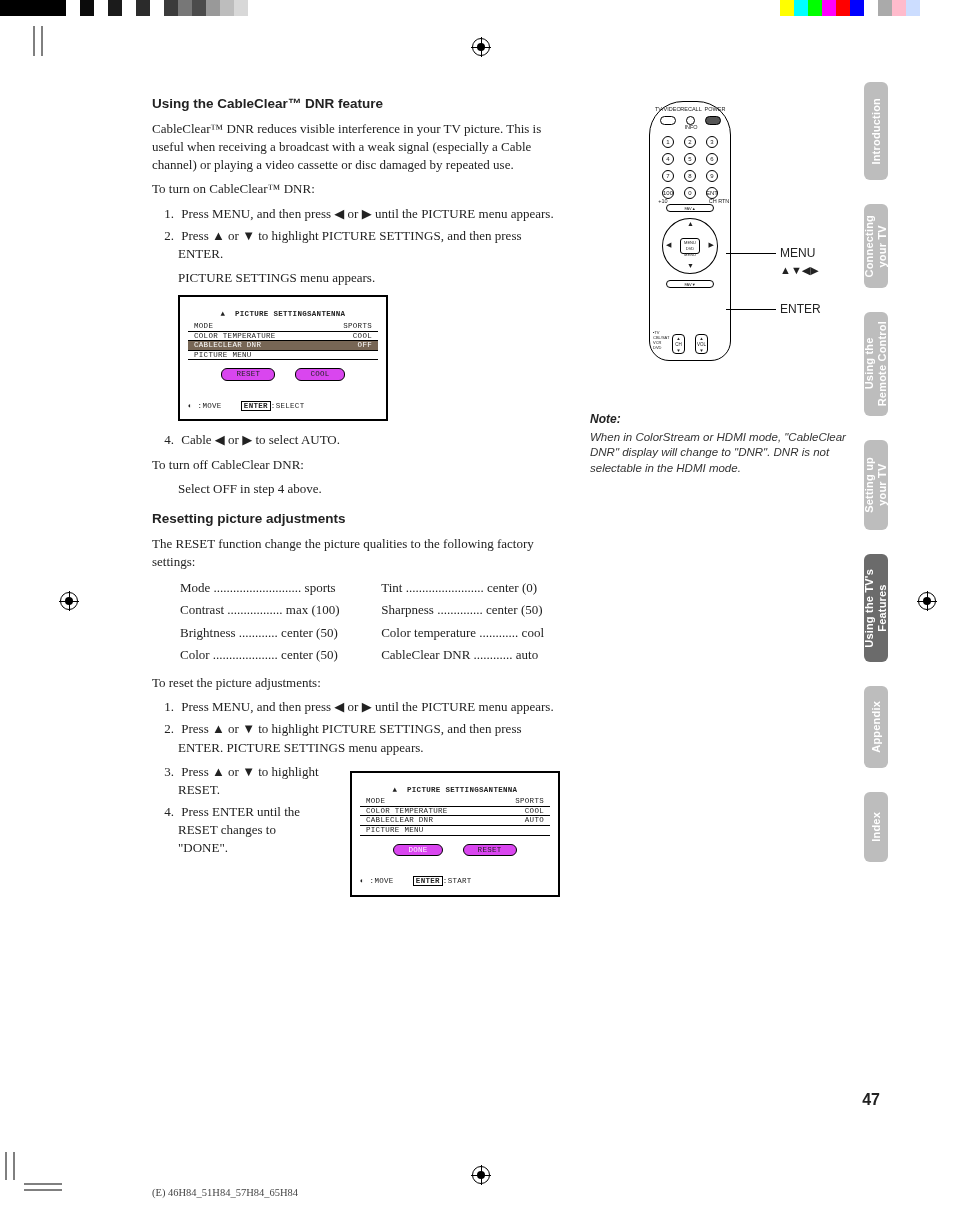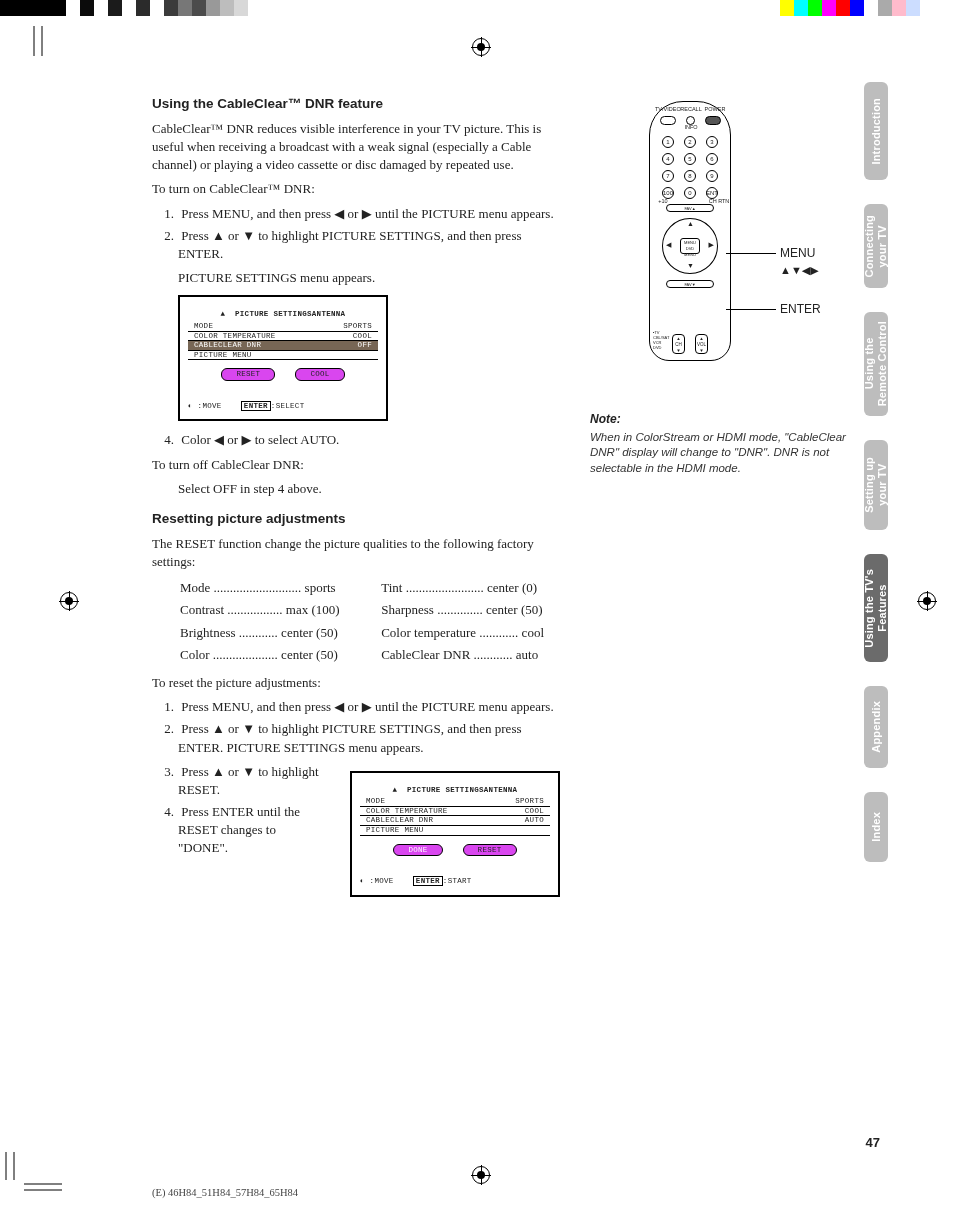--- a/index.html
+++ b/index.html
@@ -32,21 +32,21 @@
   .osd-btns { display:flex; gap:20px; justify-content:center; margin-top:8px; }
   .osd-btn { border:1px solid #000; border-radius:6px; padding:0 14px; font-size:7.5px; background:#d946ef; }
   .osd-hint { margin-top:20px; font-size:7.5px; }
   .osd-hint .enter-box { border:1px solid #000; padding:0 2px; font-weight:bold; }
   .defaults-table { width:100%; margin:6px 0 6px 26px; }
   .defaults-table td { font-size:13px; vertical-align:top; padding-right:18px; padding-bottom:2px; white-space:nowrap; }
   .sidebar-tabs { position:absolute; right:66px; top:82px; width:24px; }
   .tab { width:24px; border-radius:6px; margin-bottom:24px; background:#bdbdbd; display:flex; align-items:center; justify-content:center; }
   .tab span { writing-mode: vertical-rl; transform: rotate(180deg); color:#fff; font-family: Arial, sans-serif; font-weight:bold; font-size:11px; letter-spacing:0.2px; text-align:center; line-height:1.15; white-space: nowrap; }
   .tab.active { background:#6b6b6b; }
-  .page-num { position:absolute; right:74px; top:1134px; font-family: Arial, sans-serif; font-weight:bold; font-size:13px; }
+  .page-num { position:absolute; right:74px; top:1089px; font-family: Arial, sans-serif; font-weight:bold; font-size:16px; }
   .footer-model { position:absolute; left:152px; top:1186px; font-size:10.5px; color:#444; }
   .note-block { margin-top:24px; font-family: Arial, sans-serif; }
   .note-title { font-weight:bold; font-style:italic; font-size:12px; margin-bottom:2px; }
   .note-text { font-style:italic; font-size:11.5px; line-height:1.35; color:#333; }
   .remote-box { width:120px; margin:6px auto 0 40px; position:relative; }
   .remote-body { width:82px; height:260px; border:1.5px solid #000; border-radius:34px 34px 20px 20px; background:#fff; margin:0 auto; position:relative; padding-top:8px; }
   .remote-row { display:flex; justify-content:center; gap:10px; margin-bottom:5px; }
   .rb-circle { width:12px; height:12px; border:1px solid #000; border-radius:50%; display:flex; align-items:center; justify-content:center; font-size:6px; font-family:Arial,sans-serif; }
   .rb-oval { width:16px; height:9px; border:1px solid #000; border-radius:5px; background:#fff; }
   .rb-oval.dark { background:#555; }
@@ -161,21 +161,21 @@
         <div class="osd-btn">RESET</div>
         <div class="osd-btn">COOL</div>
       </div>
       <div class="osd-hint">
         ◐ <span>:MOVE</span>&nbsp;&nbsp;&nbsp;
         <span class="enter-box">ENTER</span><span>:SELECT</span>
       </div>
     </div>
 
     <ol class="numbered">
-      <li><span class="num">4.</span> <span>Color ◀ or ▶ to select AUTO.</span></li>
+      <li><span class="num">4.</span> <span>Cable ◀ or ▶ to select AUTO.</span></li>
     </ol>
     <p class="body-text">To turn off CableClear DNR:</p>
     <p class="indent">Select OFF in step 4 above.</p>
 
     <h2 class="heading" style="margin-top:12px;">Resetting picture adjustments</h2>
     <p class="body-text">The RESET function change the picture qualities to the following factory settings:</p>
 
     <table class="defaults-table">
       <tbody>
           <tr>

